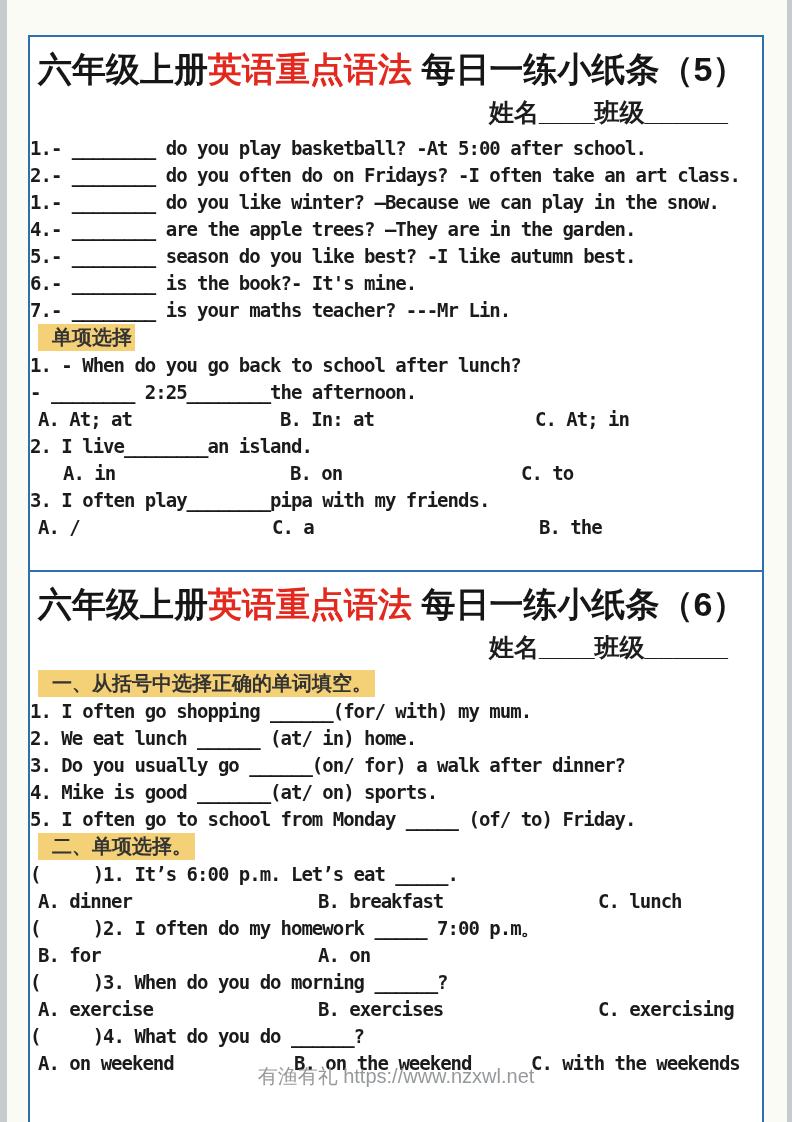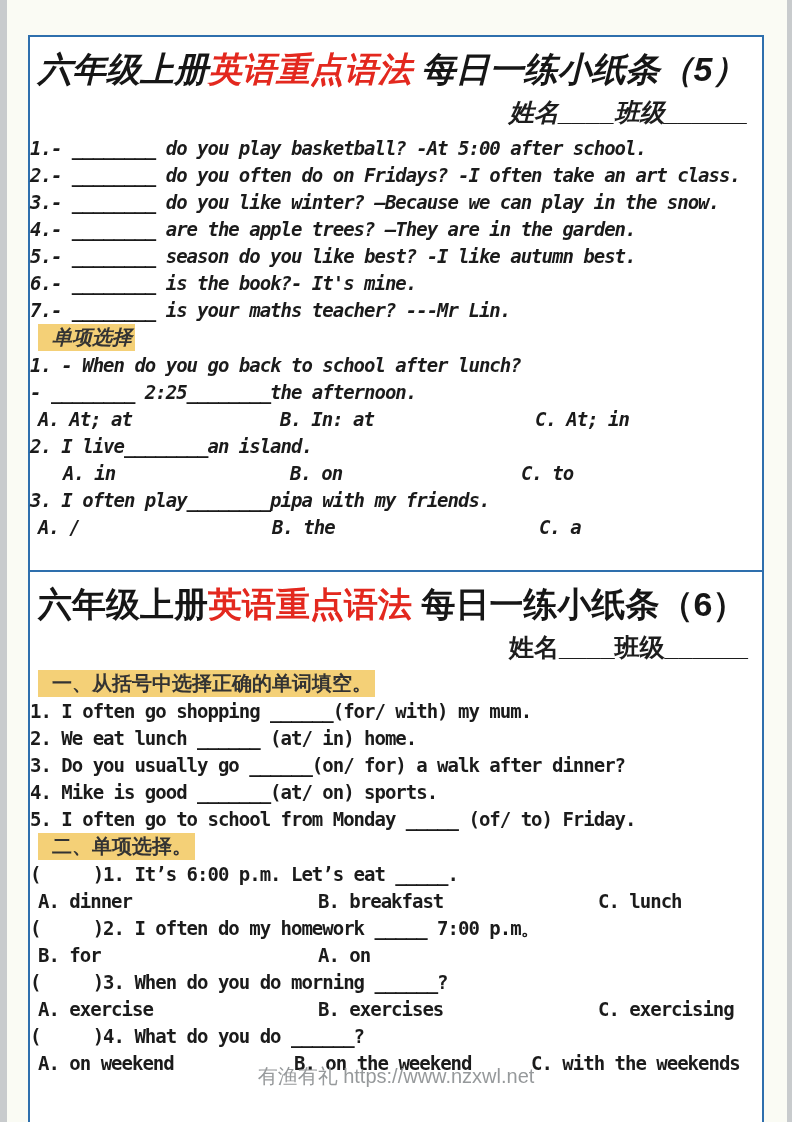--- a/index.html
+++ b/index.html
@@ -10,35 +10,35 @@
     color:#1b1b1b;
   }
   .edge{position:absolute;top:0;height:1122px;background:#c8cbcd;}
   .edge-left{left:0;width:7px;}
   .edge-right{right:0;width:5px;}
 
   .card{
     position:absolute;left:28px;width:736px;box-sizing:border-box;
     background:#ffffff;border:2px solid #2e6fad;
   }
-  .card1{top:35px;height:576px;font-style:italic;}
+  .card1{top:35px;height:576px;}
   .card2{top:570px;height:556px;}
 
   .title{
     margin:0;padding:10px 0 0 8px;
     font-family:"Liberation Sans","DejaVu Sans",sans-serif;
     font-weight:bold;font-size:34px;line-height:44px;
     color:#161616;white-space:nowrap;letter-spacing:0;
   }
   .title .red{color:#e3281e;}
 
   .nameline{
     font-family:"Liberation Sans","DejaVu Sans",sans-serif;
     font-weight:bold;font-size:25px;line-height:34px;
-    text-align:right;padding-right:14px;margin-top:4px;
+    text-align:right;padding-right:34px;margin-top:4px;
     color:#1d1d1d;white-space:pre;
   }
 
   .mono{
     font-family:"DejaVu Sans Mono","Liberation Mono",monospace;
     font-weight:bold;font-size:19px;line-height:27px;
     letter-spacing:-1px;white-space:pre;color:#1b1b1b;
   }
   .pad{padding-left:0;}
   .fills{margin-top:6px;}
@@ -71,21 +71,21 @@
 <div class="edge edge-right"></div>
 
 <section class="card card1">
   <h1 class="title"><span>六年级上册</span><span class="red">英语重点语法</span><span> 每日一练小纸条（5）</span></h1>
 
   <div class="nameline">姓名____班级______</div>
 
   <div class="fills">
     <div class="mono pad">1.- ________ do you play basketball? -At 5:00 after school.</div>
     <div class="mono pad">2.- ________ do you often do on Fridays? -I often take an art class.</div>
-    <div class="mono pad">3.- ________ do you like winter? —Because we can play in the snow.</div>
+    <div class="mono pad">1.- ________ do you like winter? —Because we can play in the snow.</div>
     <div class="mono pad">4.- ________ are the apple trees? —They are in the garden.</div>
     <div class="mono pad">5.- ________ season do you like best? -I like autumn best.</div>
     <div class="mono pad">6.- ________ is the book?- It's mine.</div>
     <div class="mono pad">7.- ________ is your maths teacher? ---Mr Lin.</div>
   </div>
 
   <div class="sec"><span class="hl">单项选择</span></div>
 
   <div class="mono pad">1. - When do you go back to school after lunch?</div>
   <div class="mono pad">- ________ 2:25________the afternoon.</div>
@@ -98,22 +98,22 @@
   <div class="mono pad">2. I live________an island.</div>
   <div class="opts o1b">
     <span class="mono">A. in</span>
     <span class="mono">B. on</span>
     <span class="mono">C. to</span>
   </div>
 
   <div class="mono pad">3. I often play________pipa with my friends.</div>
   <div class="opts o1c">
     <span class="mono">A. /</span>
+    <span class="mono">C. a</span>
     <span class="mono">B. the</span>
-    <span class="mono">C. a</span>
   </div>
 </section>
 
 <section class="card card2">
   <h1 class="title"><span>六年级上册</span><span class="red">英语重点语法</span><span> 每日一练小纸条（6）</span></h1>
 
   <div class="nameline">姓名____班级______</div>
 
   <div class="sec" style="margin-top:6px;"><span class="hl">一、从括号中选择正确的单词填空。</span></div>
 

